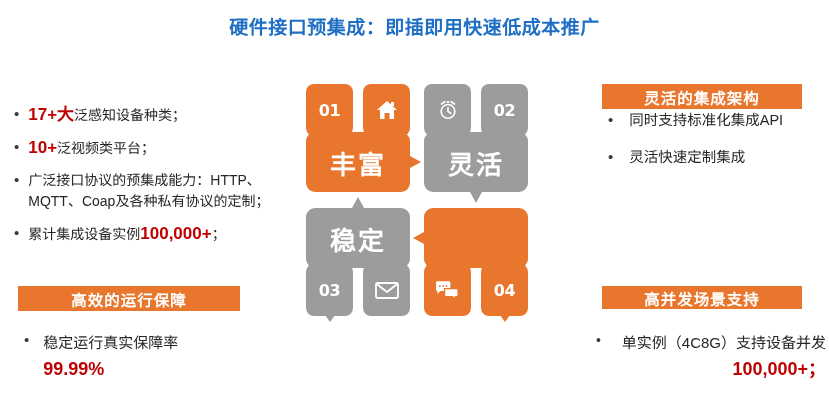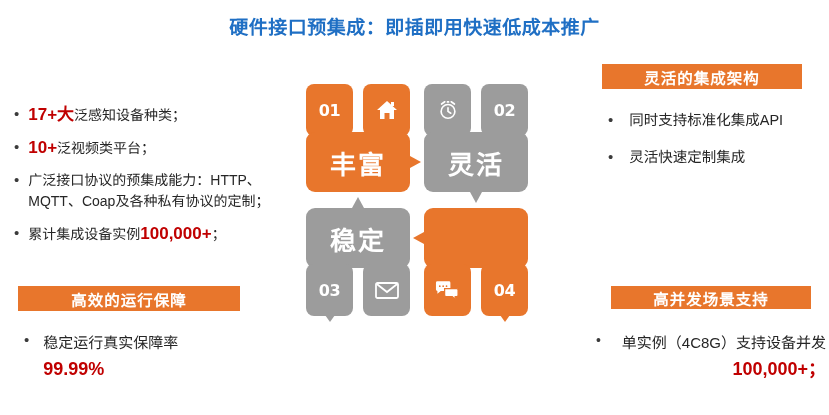--- a/index.html
+++ b/index.html
@@ -42,22 +42,22 @@
     font-size: 15.5px;
     font-weight: bold;
     letter-spacing: 1px;
     display: flex;
     align-items: center;
     justify-content: center;
     box-sizing: border-box;
   }
   .hdr-left-top   { left: 18px;  top: 73px;  width: 222px; height: 25px; }
   .hdr-left-bot   { left: 18px;  top: 286px; width: 222px; height: 25px; }
-  .hdr-right-top  { left: 602px; top: 64px;  width: 200px; height: 25px; }
-  .hdr-right-bot  { left: 602px; top: 286px; width: 200px; height: 23px; margin-left: 9px; }
+  .hdr-right-top  { left: 602px; top: 84px;  width: 200px; height: 25px; }
+  .hdr-right-bot  { left: 602px; top: 286px; width: 200px; height: 23px; }
 
   
   .bullets {
     position: absolute;
     box-sizing: border-box;
   }
   .bullets .row {
     display: flex;
     align-items: flex-start;
     margin-bottom: 11px;

